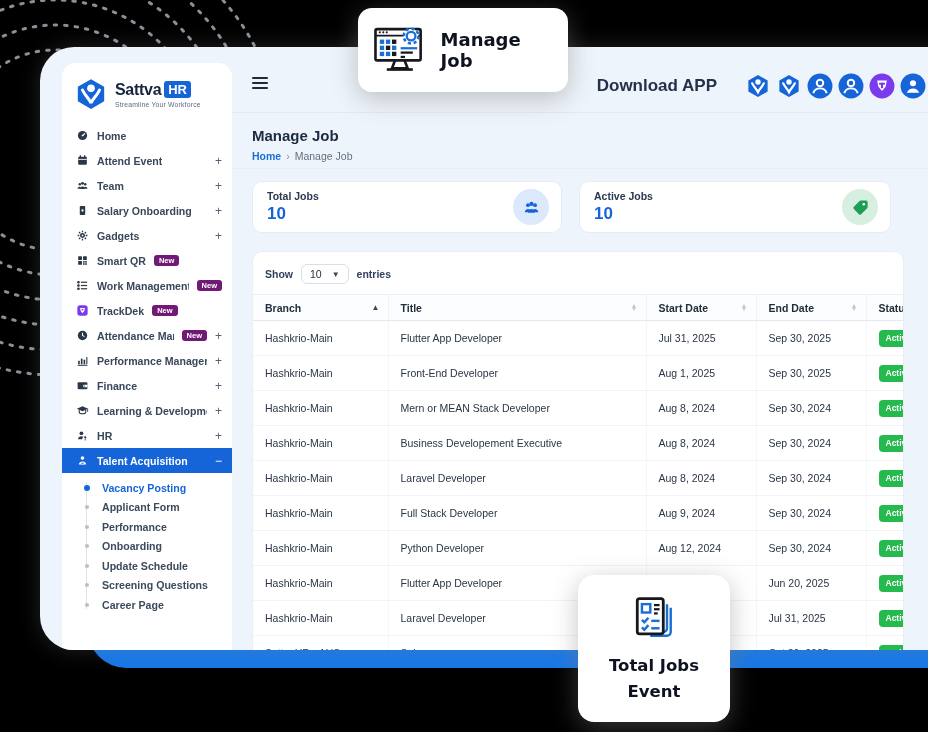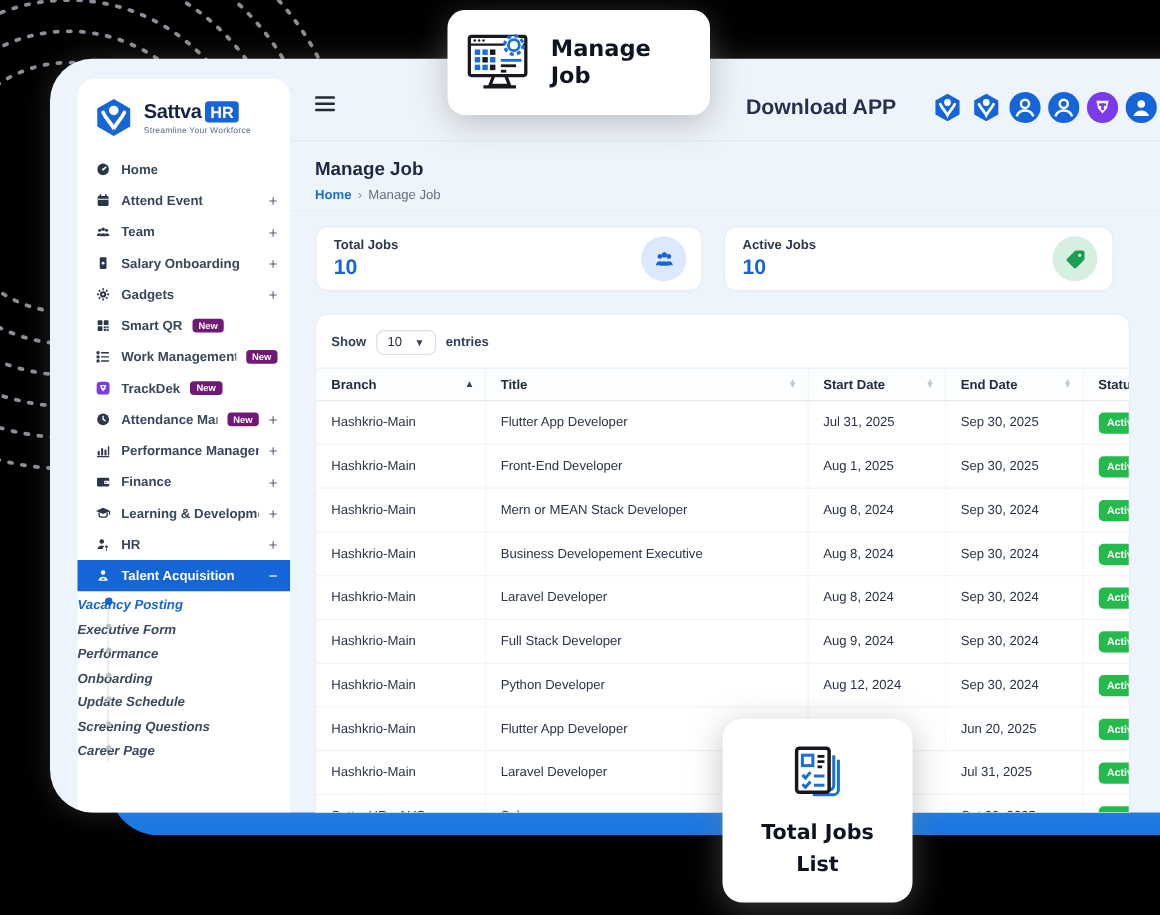--- a/index.html
+++ b/index.html
@@ -36,22 +36,22 @@
   .side-item .mi svg { width:13px; height:13px; }
   .side-item .lbl { white-space:nowrap; overflow:hidden; }
   .new-badge { background:#701a75; color:#fff; font-size:7.5px; font-weight:700;
     padding:2px 5px; border-radius:3px; line-height:1; }
   .expand { margin-left:auto; color:#56617a; font-size:12px; font-weight:400; }
   .side-item.active { background:#1565d8; color:#fff; }
   .side-item.active .mi { color:#fff; }
   .side-item.active .expand { color:#fff; }
   .submenu { position:relative; margin-top:5px; }
   .submenu .rail { position:absolute; left:24px; top:4px; bottom:6px; width:1px; background:#dfe3ea; }
-  .sub-item { position:relative; display:flex; height:19.5px;
-    font-size:10.6px; font-weight:700; color:#3c4a5e; cursor:pointer;font-style:italic; }
+  .sub-item { position:relative; display:flex; align-items:center; height:19.5px;
+    padding-left:40px; font-size:10.6px; font-weight:700; color:#3c4a5e; cursor:pointer; }
   .sub-item .dot { position:absolute; left:21.5px; width:6px; height:6px; border-radius:50%;
     background:#b9c1cc; transform:scale(.7); }
   .sub-item.active { color:#1565d8; }
   .sub-item.active .dot { background:#1565d8; transform:scale(1); }
 
   
   .main { position:absolute; left:192px; top:0; width:696px; height:603px; }
   .topbar { position:relative; height:66px; border-bottom:1px solid #e4eaf1; }
   .hamburger { position:absolute; left:20px; top:30px; width:16px; height:12px; cursor:pointer; }
   .hamburger span { display:block; height:2px; background:#212b36; margin-bottom:3px; border-radius:1px; }
@@ -328,21 +328,21 @@
           </div>
         </div>
       <div class="submenu" id="side-submenu">
         <div class="rail"></div>
       <div class="sub-item active">
             <span class="dot"></span>
             <span>Vacancy Posting</span>
           </div>
           <div class="sub-item">
             <span class="dot"></span>
-            <span>Executive Form</span>
+            <span>Applicant Form</span>
           </div>
           <div class="sub-item">
             <span class="dot"></span>
             <span>Performance</span>
           </div>
           <div class="sub-item">
             <span class="dot"></span>
             <span>Onboarding</span>
           </div>
           <div class="sub-item">
@@ -587,16 +587,16 @@
       <line x1="28" y1="13" x2="34" y2="13" stroke="#16181d" stroke-width="2.4"></line>
       <line x1="28" y1="17.5" x2="34" y2="17.5" stroke="#16181d" stroke-width="2.4"></line>
       <line x1="28" y1="22" x2="32" y2="22" stroke="#16181d" stroke-width="2.4"></line>
       <path d="M15 29l2.6 2.6 4.4-5" fill="none" stroke="#1a6fd4" stroke-width="2.6"></path>
       <line x1="25" y1="30" x2="34" y2="30" stroke="#1a6fd4" stroke-width="2.6"></line>
       <path d="M15 37l2.6 2.6 4.4-5" fill="none" stroke="#1a6fd4" stroke-width="2.6"></path>
       <line x1="25" y1="38" x2="34" y2="38" stroke="#1a6fd4" stroke-width="2.6"></line>
     </svg>
     <div class="cap">
       <div>Total Jobs</div>
-      <div>List</div>
+      <div>Event</div>
     </div>
   </div>
 </div>
 
 </body></html>

